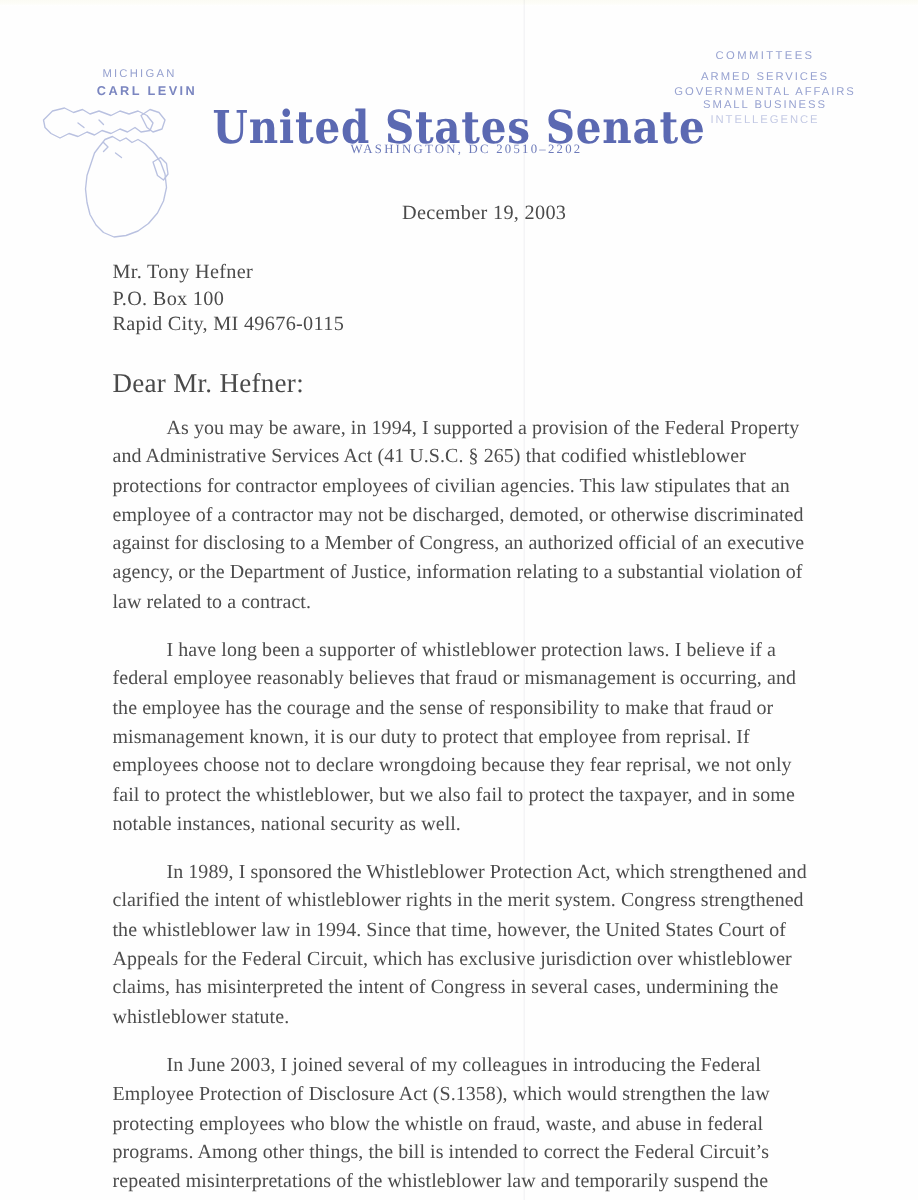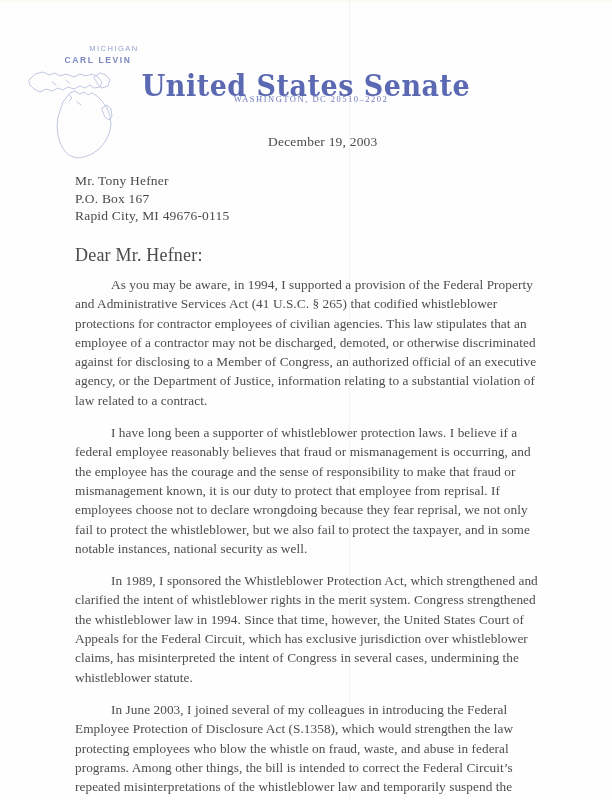--- a/index.html
+++ b/index.html
@@ -41,21 +41,21 @@
     text-align: center;
     color: #7b86c0;
     font-family: "Liberation Sans", sans-serif;
     font-size: 8.5px;
     letter-spacing: 1.6px;
     font-weight: 700;
     margin-top: 24px;
   }
   .letterhead-state {
     position: absolute;
-    left: 44px;
+    left: 23px;
     top: 44px;
     width: 140px;
     text-align: center;
     color: #95a0cf;
     font-family: "Liberation Sans", sans-serif;
     font-size: 7.5px;
     letter-spacing: 1.5px;
   }
 
   .mi-map {
@@ -185,29 +185,36 @@
         <path d="M80 48 L85 45 L89 49 L90 56 L87 60 L83 57 Z"></path>
 
         <path d="M47 35 L50 38 L47 41"></path>
         <path d="M55 42 L59 45"></path>
         <path d="M30 22 L34 25"></path>
         <path d="M44 20 L47 23"></path>
       </g>
     </svg>
   </div>
 
+  <div class="committees">
+    <div class="hdr">COMMITTEES</div>
+    <div class="item">ARMED SERVICES</div>
+    <div class="item">GOVERNMENTAL AFFAIRS</div>
+    <div class="item">SMALL BUSINESS</div>
+    <div class="item faded">INTELLEGENCE</div>
+  </div>
 
   <div class="senate-title">United States Senate</div>
   <div class="senate-sub">WASHINGTON, DC 20510–2202</div>
 
   <div class="date">December 19, 2003</div>
 
   <div class="addr">
     <div>Mr. Tony Hefner</div>
-    <div>P.O. Box 167</div>
+    <div>P.O. Box 100</div>
     <div>Rapid City, MI 49676-0115</div>
   </div>
 
   <div class="salutation">Dear Mr. Hefner:</div>
 
   <div class="body-text">
     <p>As you may be aware, in 1994, I supported a provision of the Federal Property and Administrative Services Act (41 U.S.C. § 265) that codified whistleblower protections for contractor employees of civilian agencies.  This law stipulates that an employee of a contractor may not be discharged, demoted, or otherwise discriminated against for disclosing to a Member of Congress, an authorized official of an executive agency, or the Department of Justice, information relating to a substantial violation of law related to a contract.</p>
     <p>I have long been a supporter of whistleblower protection laws.  I believe if a federal employee reasonably believes that fraud or mismanagement is occurring, and the employee has the courage and the sense of responsibility to make that fraud or mismanagement known, it is our duty to protect that employee from reprisal.  If employees choose not to declare wrongdoing because they fear reprisal, we not only fail to protect the whistleblower, but we also fail to protect the taxpayer, and in some notable instances, national security as well.</p>
     <p>In 1989, I sponsored the Whistleblower Protection Act, which strengthened and clarified the intent of whistleblower rights in the merit system.  Congress strengthened the whistleblower law in 1994.  Since that time, however, the United States Court of Appeals for the Federal Circuit, which has exclusive jurisdiction over whistleblower claims, has misinterpreted the intent of Congress in several cases, undermining the whistleblower statute.</p>
     <p>In June 2003, I joined several of my colleagues in introducing the Federal Employee Protection of Disclosure Act (S.1358), which would strengthen the law protecting employees who blow the whistle on fraud, waste, and abuse in federal programs.  Among other things, the bill is intended to correct the Federal Circuit’s repeated misinterpretations of the whistleblower law and temporarily suspend the court’s monopoly on whistleblower cases.  In addition, the bill would allow the Office of the Special Counsel, the agency responsible for protecting whistleblowers from reprisal, to intervene in cases that may have an impact on the interpretation of whistleblower laws.  The bill would also strengthen the Office of the Special Counsel’s ability to pursue disciplinary action against managers who retaliate against whistleblowers.  The bill would create</p>

